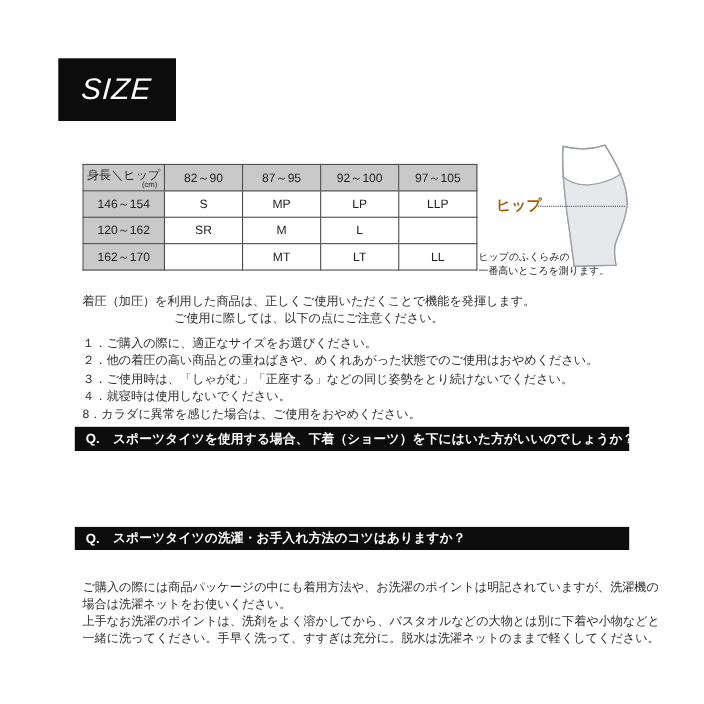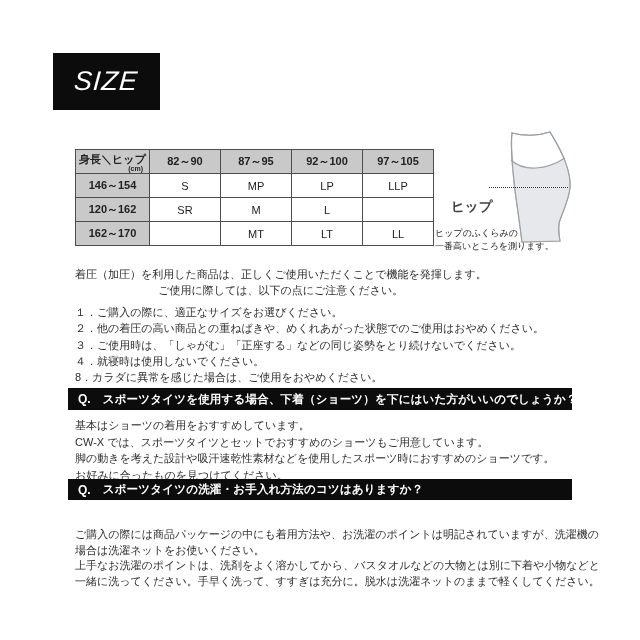--- a/index.html
+++ b/index.html
@@ -19,25 +19,25 @@
   }
   
   table.size-table{
     position:absolute;left:75px;top:149px;border-collapse:collapse;
     table-layout:fixed;font-size:11px;color:#222;
   }
   table.size-table td,table.size-table th{
     border:1px solid #4d4d4d;text-align:center;vertical-align:middle;
     height:23px;padding:0;font-weight:400;
   }
-  table.size-table .hdr{background:#c9c9c9;font-weight:bold;}
+  table.size-table .hdr{background:#c9c9c9;}
   td.corner .unit{display:block;text-align:right;font-size:7px;line-height:5px;padding-right:6px;margin-top:-1px;}
   
   .hip-svg{position:absolute;left:482px;top:128px;}
-  .hip-label{position:absolute;left:451px;top:178px;font-size:13.5px;font-weight:700;color:#404040;margin-top:20px;}
+  .hip-label{position:absolute;left:451px;top:178px;font-size:13.5px;font-weight:700;color:#a16207;}
   .hip-dotline{position:absolute;left:489px;top:187px;width:79px;height:0;border-top:1.6px dotted #333;}
   .hip-caption{position:absolute;left:435px;top:227px;font-size:9px;font-weight:400;line-height:12.5px;color:#222;}
   
   .txt{position:absolute;left:75px;font-size:11px;line-height:16.3px;color:#2d2d2d;white-space:nowrap;}
   .intro{top:266px;text-align:center;}
   .cautions{top:304px;}
   .answer1{top:417px;line-height:16.6px;}
   .answer2{top:527px;line-height:15.5px;}
   
   .qbar{
@@ -118,26 +118,20 @@
     <div>２．他の着圧の高い商品との重ねばきや、めくれあがった状態でのご使用はおやめください。</div>
     <div>３．ご使用時は、「しゃがむ」「正座する」などの同じ姿勢をとり続けないでください。</div>
     <div>４．就寝時は使用しないでください。</div>
     <div>8．カラダに異常を感じた場合は、ご使用をおやめください。</div>
   </div>
 
   <div class="qbar qbar1">
     <span class="qmark">Q.</span>
     <span class="qtext">スポーツタイツを使用する場合、下着（ショーツ）を下にはいた方がいいのでしょうか？</span>
   </div>
-  <div class="txt answer1">
-    <div>基本はショーツの着用をおすすめしています。</div>
-    <div>CW-X では、スポーツタイツとセットでおすすめのショーツもご用意しています。</div>
-    <div>脚の動きを考えた設計や吸汗速乾性素材などを使用したスポーツ時におすすめのショーツです。</div>
-    <div>お好みに合ったものを見つけてください。</div>
-  </div>
 
   <div class="qbar qbar2">
     <span class="qmark">Q.</span>
     <span class="qtext">スポーツタイツの洗濯・お手入れ方法のコツはありますか？</span>
   </div>
   <div class="txt answer2">
     <div>ご購入の際には商品パッケージの中にも着用方法や、お洗濯のポイントは明記されていますが、洗濯機の</div>
     <div>場合は洗濯ネットをお使いください。</div>
     <div>上手なお洗濯のポイントは、洗剤をよく溶かしてから、バスタオルなどの大物とは別に下着や小物などと</div>
     <div>一緒に洗ってください。手早く洗って、すすぎは充分に。脱水は洗濯ネットのままで軽くしてください。</div>

